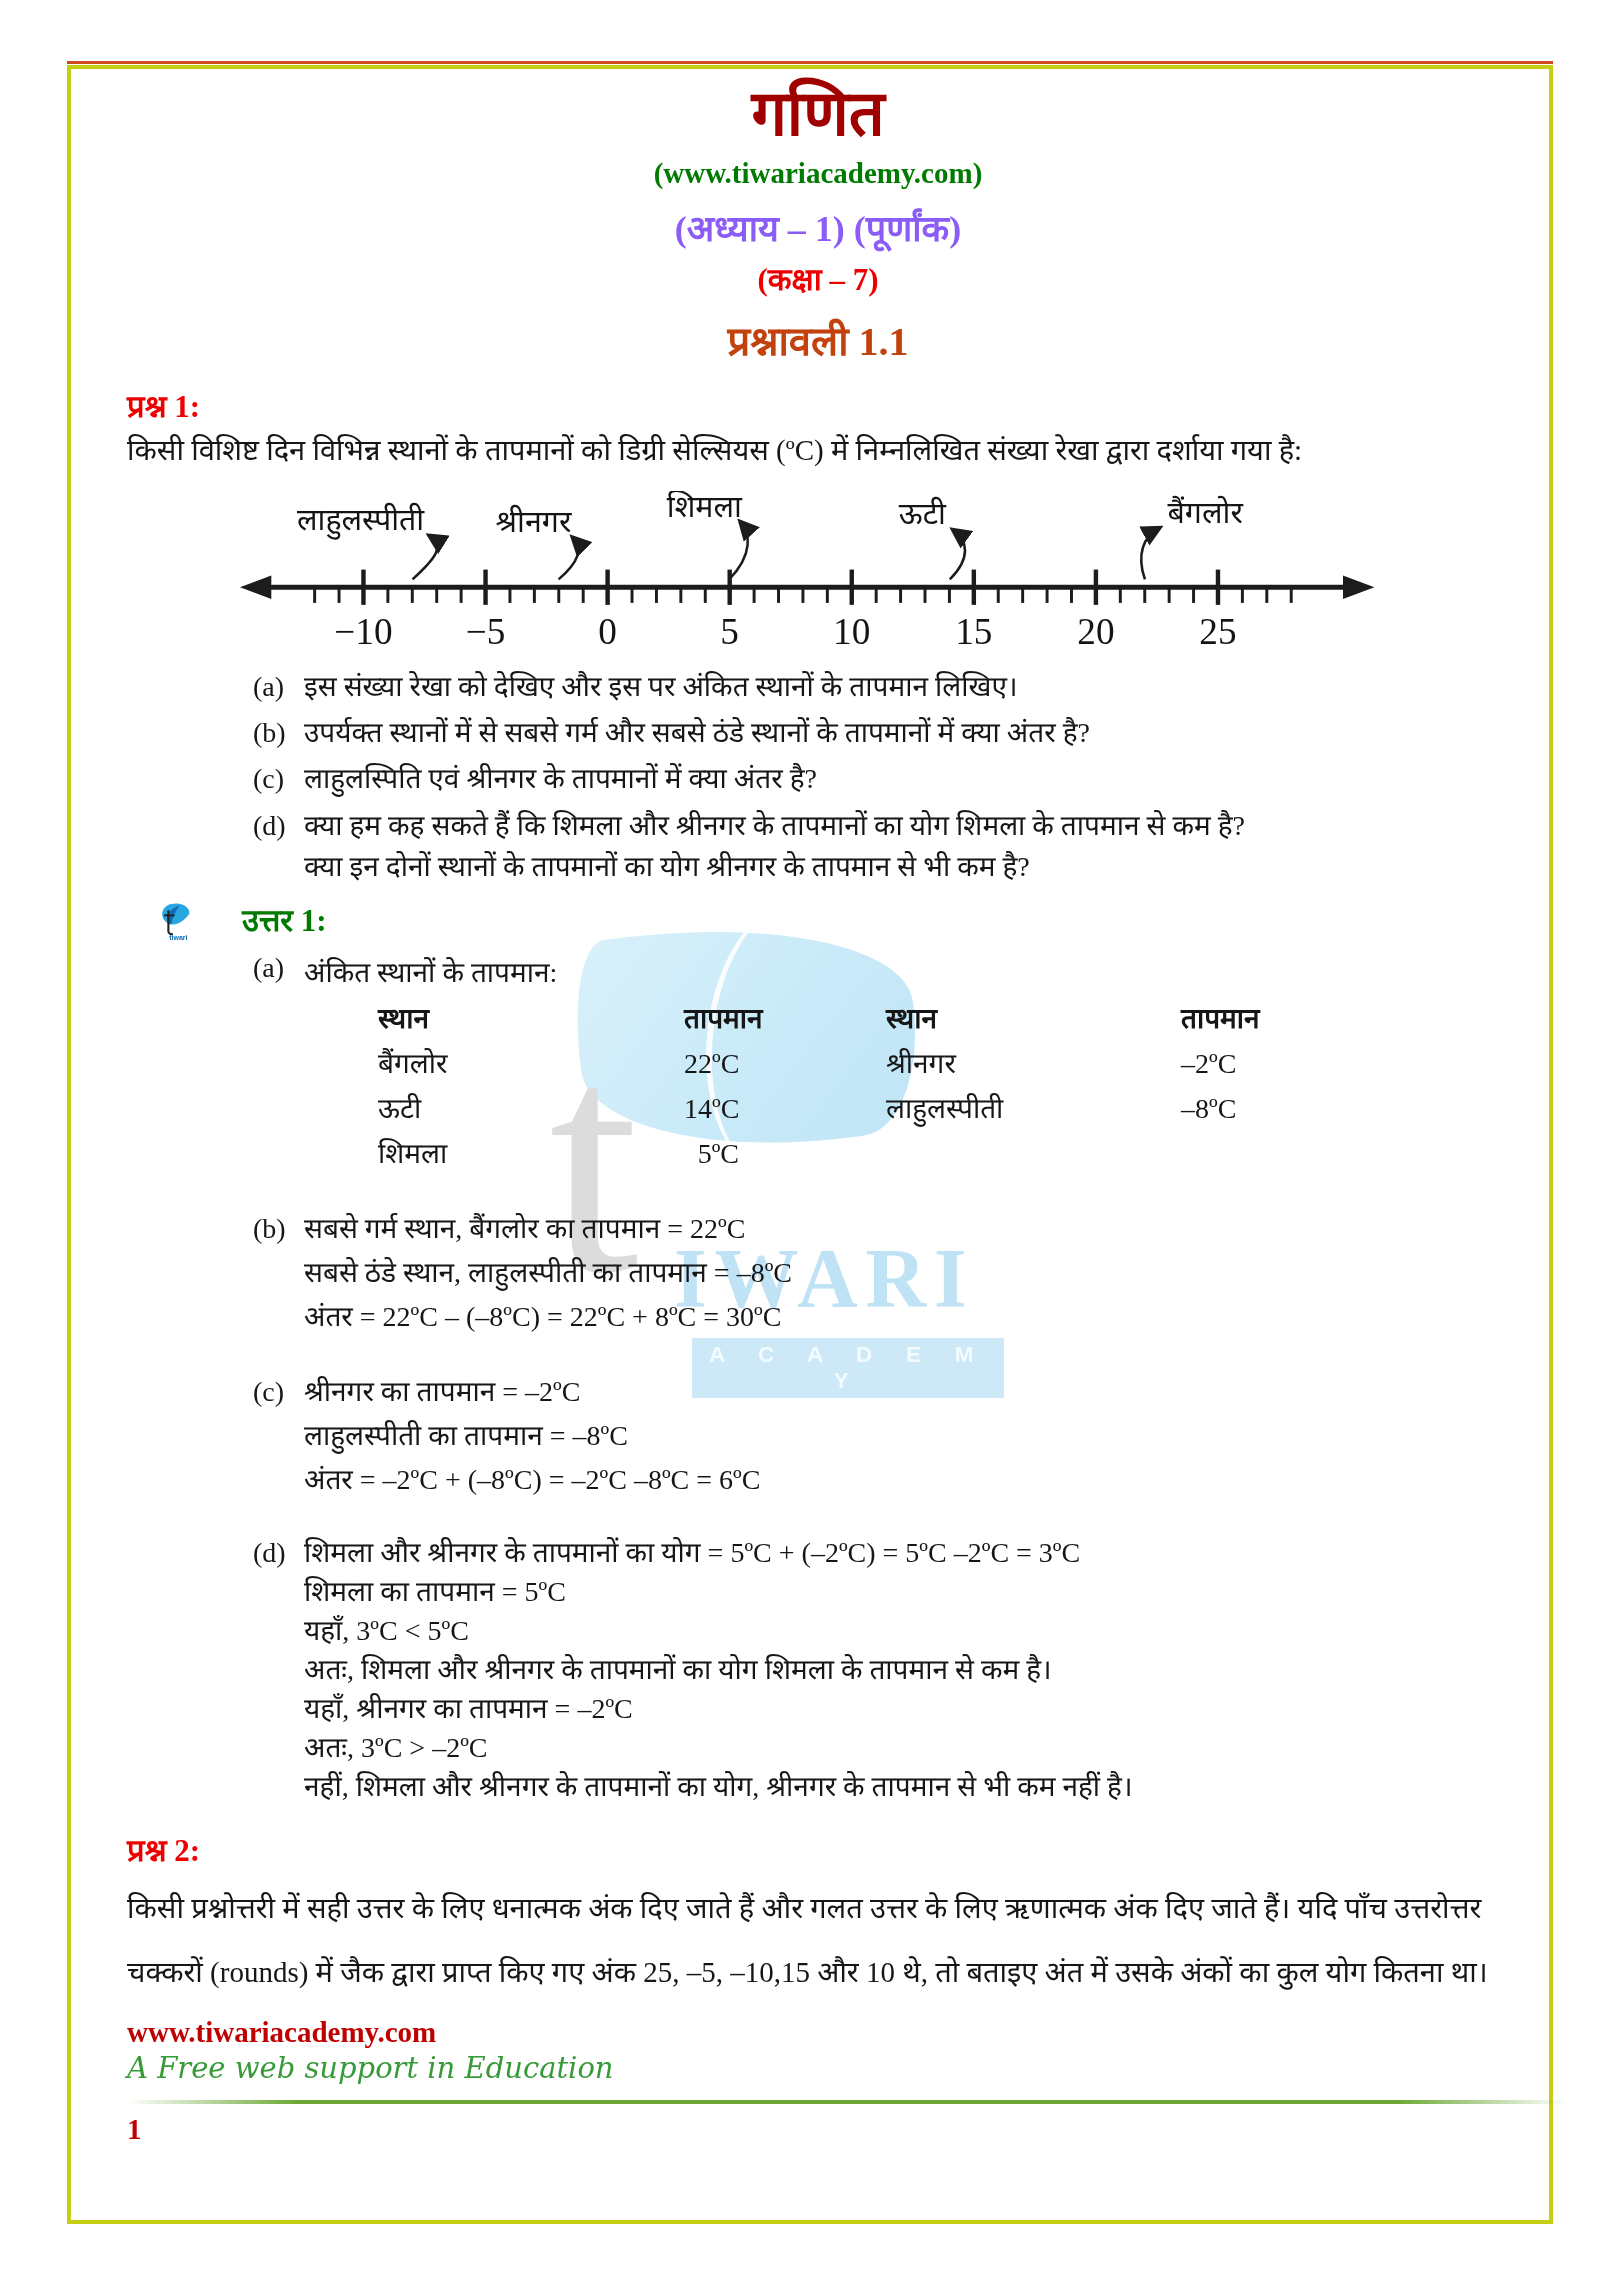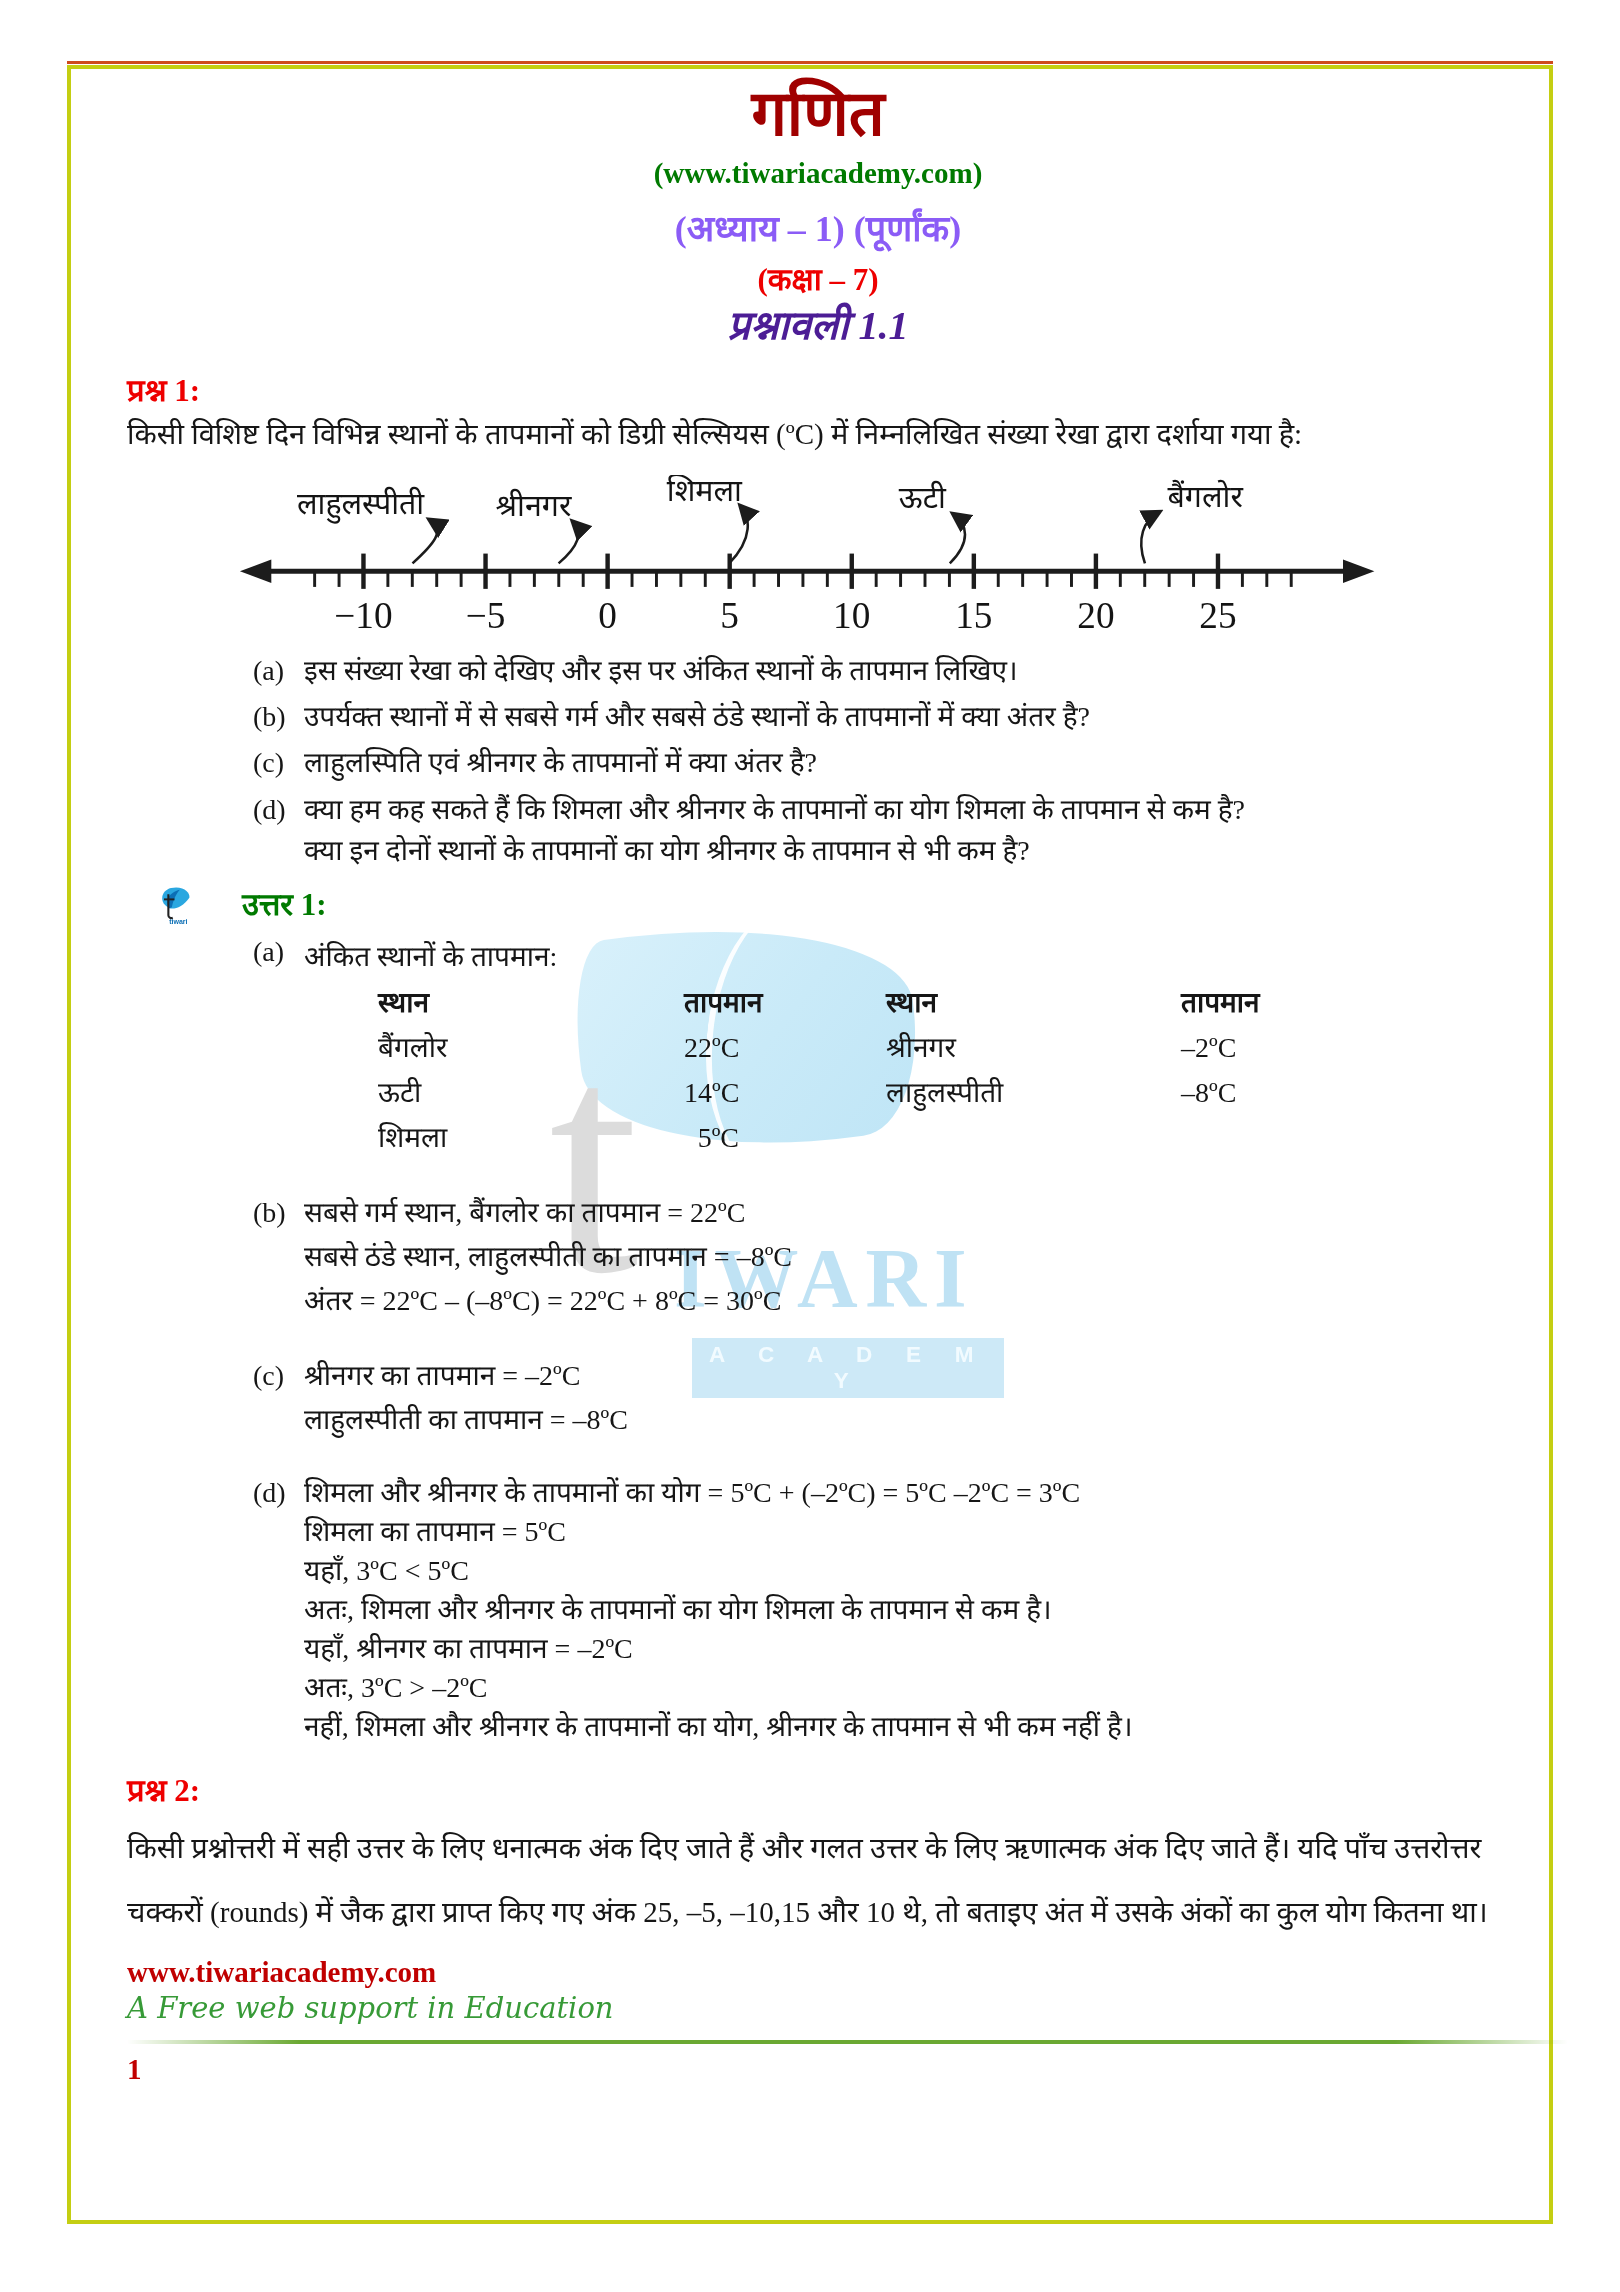--- a/index.html
+++ b/index.html
@@ -24,21 +24,21 @@
         background:#cde9f7;color:#f2fbff;font-family:"Liberation Sans",sans-serif;
         font-size:22.5px;font-weight:bold;letter-spacing:13.7px;}
   
   .content{position:absolute;left:72px;top:70px;width:1476px;z-index:2;
            padding:3.9px 39px 0 55px;box-sizing:border-box;}
   .center{text-align:center;}
   .h-title{font-size:63px;font-weight:bold;color:#a00000;line-height:1.3;}
   .h-site{font-size:29px;font-weight:bold;color:#007a00;line-height:1.2;}
   .h-chapter{font-size:36px;font-weight:bold;color:#8b5cf6;margin-top:16px;line-height:1.25;}
   .h-class{font-size:31px;font-weight:bold;color:#ee0000;margin-top:9.8px;line-height:1.25;}
-  .h-exercise{font-size:40px;font-weight:bold;color:#4c1d95;margin-top:1px;line-height:1.25;font-style:italic;}
+  .h-exercise{font-size:40px;font-weight:bold;color:#c2410c;margin-top:17px;line-height:1.25;}
   .q-label{font-size:31px;font-weight:bold;color:#ee0000;margin-top:19.6px;line-height:1.3;}
   .intro{font-size:29px;line-height:1.45;margin-top:2px;}
   .nl-wrap{margin:19.6px 0 0 109px;}
   .parts{margin-top:5.9px;padding-left:126px;}
   .part{display:flex;margin-bottom:4.9px;font-size:28px;line-height:1.48;}
   .part .key{flex:0 0 51px;}
   .ans-head{display:flex;align-items:center;margin:13.7px 0 0 30px;gap:44px;}
   .ans-head .label{font-size:31px;font-weight:bold;color:#007a00;margin-left:5.9px;line-height:1.3;}
   .logo-ico{width:35px;height:41px;display:inline-block;}
   .parta-head{margin:9.8px 0 0 126px;font-size:28px;display:flex;}
@@ -228,20 +228,21 @@
         <div>सबसे ठंडे स्थान, लाहुलस्पीती का तापमान = –8ºC</div>
         <div>अंतर = 22ºC – (–8ºC) = 22ºC + 8ºC = 30ºC</div>
       </div>
     </div>
 
     <div class="ans-block">
       <span class="key">(c)</span>
       <div class="lines">
         <div>श्रीनगर का तापमान = –2ºC</div>
         <div>लाहुलस्पीती का तापमान = –8ºC</div>
+        <div>अंतर = –2ºC + (–8ºC) = –2ºC –8ºC =  6ºC</div>
       </div>
     </div>
 
     <div class="ans-block tight">
       <span class="key">(d)</span>
       <div class="lines">
         <div>शिमला और श्रीनगर के तापमानों का योग = 5ºC + (–2ºC) = 5ºC –2ºC =  3ºC</div>
         <div>शिमला का तापमान = 5ºC</div>
         <div>यहाँ,  3ºC &lt; 5ºC</div>
         <div>अतः, शिमला और श्रीनगर के तापमानों का योग शिमला के तापमान से कम है।</div>

